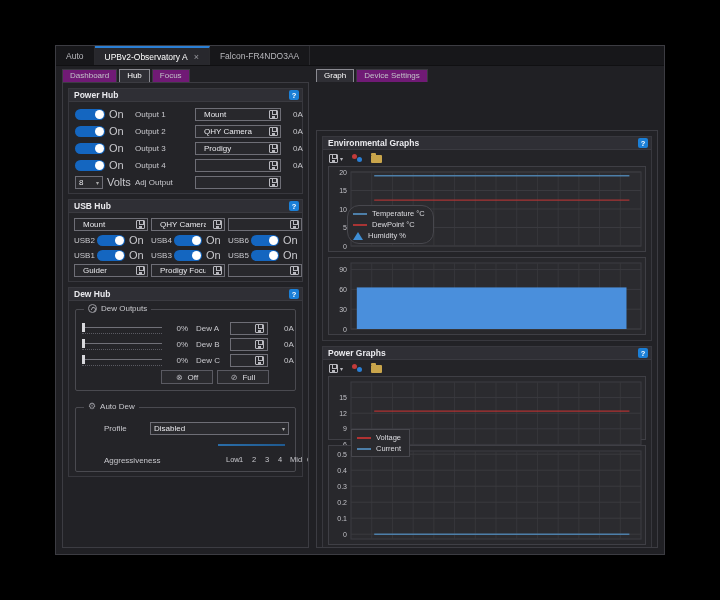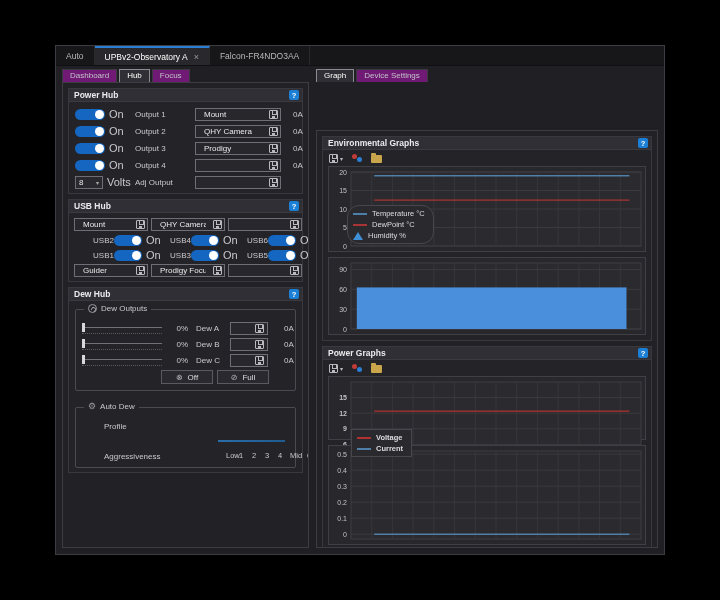--- a/index.html
+++ b/index.html
@@ -51,21 +51,21 @@
   .ph-col1{width:60px;display:flex;align-items:center;flex:none;}
   .ph-col2{width:60px;font-size:8px;color:#c8c8cd;flex:none;}
   .ph-field{width:86px;flex:none;}
   .ph-amp{width:26px;flex:none;margin-left:4px;}
 
   
   .usb-body{padding:5px 5px 4px 5px;display:flex;flex-direction:column;gap:3px;}
   .usb-row{display:flex;gap:3px;}
   .usb-cell{width:74px;flex:none;display:flex;align-items:center;}
   .usb-cell .field{width:74px;}
-  .usb-name{font-size:8px;color:#c8c8cd;width:40px;flex:none;text-align:right;}
+  .usb-name{font-size:8px;color:#c8c8cd;width:23px;flex:none;}
   .usb-cell .toggle{width:28px;}
 
   
   .dew-body{padding:8px 6px 4px 6px;display:flex;flex-direction:column;gap:16px;}
   .groupbox{border:1px solid #4a4a50;border-radius:2px;position:relative;padding:10px 6px 6px 6px;}
   .group-legend{position:absolute;top:-6px;left:8px;background:#242428;padding:0 4px;font-size:8px;color:#c8c8cd;display:flex;align-items:center;gap:4px;}
   .gi-circle{width:9px;height:9px;border:1px solid #9a9aa0;border-radius:50%;position:relative;}
   .gi-circle::before{content:"";position:absolute;left:2px;top:2px;width:3px;height:3px;border-radius:50%;border:1px solid #9a9aa0;border-bottom-color:transparent;transform:rotate(35deg);}
   .gear{font-size:9px;color:#9a9aa0;line-height:9px;}
   .dew-row{height:16px;display:flex;align-items:center;}
@@ -100,21 +100,21 @@
   .folder{width:11px;height:8px;background:#c9a54b;border-radius:1px;position:relative;margin-top:2px;cursor:pointer;}
   .folder::before{content:"";position:absolute;top:-2px;left:0;width:5px;height:2px;background:#c9a54b;border-radius:1px 1px 0 0;}
   .chart{position:relative;margin:0 5px 5px 5px;background:#28282c;border:1px solid #3f3f45;}
   .chart svg{position:absolute;left:0;top:0;}
   .legend{position:absolute;background:#2a2a2e;border:1px solid #47474d;padding:3px 8px 3px 5px;display:flex;flex-direction:column;gap:2px;z-index:2;}
   .legend-item{display:flex;align-items:center;gap:5px;font-size:7.5px;color:#dcdce0;}
   .sw-line{width:14px;height:2px;flex:none;}
   .sw-tri{width:0;height:0;border-left:5px solid transparent;border-right:5px solid transparent;border-bottom:8px solid #3f8fd6;flex:none;}
   #chart-temp{height:86px;}
   #chart-hum{height:78px;}
-  #chart-volt{height:64px;font-weight:bold;}
+  #chart-volt{height:64px;}
   #chart-curr{height:100px;}
 </style>
 </head>
 <body>
 
 <div class="stage">
   <div class="window">
 
 
     <div class="main-tabs">
@@ -375,20 +375,24 @@
                 </div>
               </div>
 
               <div class="groupbox">
                 <span class="group-legend">
                     <span class="gear">⚙</span>
                     <span>Auto Dew</span>
                   </span>
                 <div class="ad-row">
                   <span class="ad-label">Profile</span>
+                  <span class="mini-select ad-select">
+                      <span>Disabled</span>
+                      <span class="caret">▾</span>
+                    </span>
                 </div>
                 <div class="ad-row">
                   <span class="ad-label"></span>
                   <span class="agg-wrap">
                       <span class="agg-track"></span>
                     </span>
                 </div>
                 <div class="ad-row">
                   <span class="ad-label">Aggressiveness</span>
                   <span class="agg-scale">

